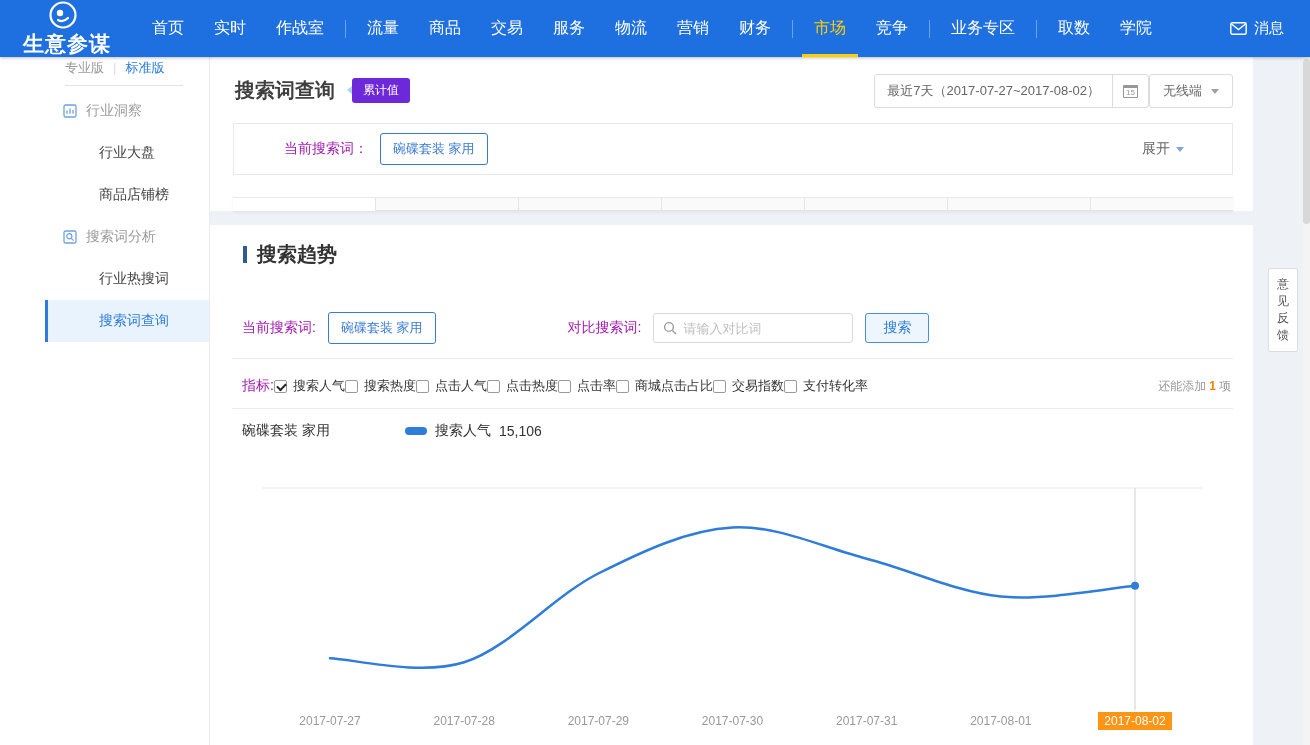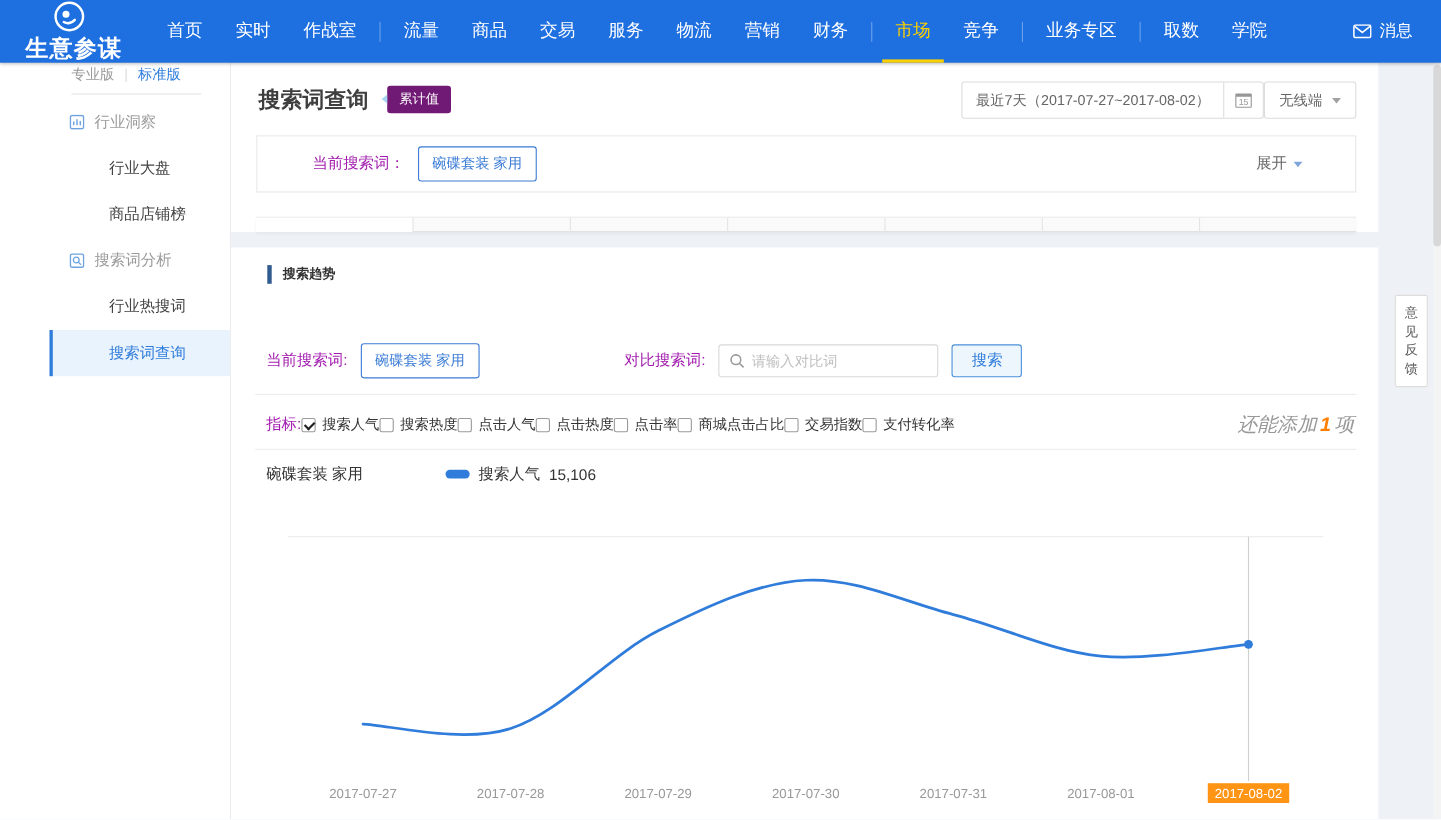--- a/index.html
+++ b/index.html
@@ -37,21 +37,21 @@
   .side-item.child.active { margin-left:45px; padding-left:51px; border-left:3px solid #2f7cdb;
              background:#e9f3fd; color:#2f7cdb; }
   .doc-icon { width:14px; height:14px; display:block; }
 
   
   .main { position:absolute; top:57px; left:210px; right:0; bottom:0; background:#eef1f5; overflow:hidden; }
 
   .header-card { position:absolute; top:0; left:0; width:1043px; height:154px; background:#fff; }
   .title-row { position:relative; height:66px; display:flex; align-items:center; padding-left:25px; }
   .page-title { font-size:20px; color:#3f3f3f; font-weight:bold; }
-  .badge { margin-left:17px; background:#701a75; color:#fff; font-size:12px; padding:4px 11px;
+  .badge { margin-left:17px; background:#6d28d9; color:#fff; font-size:12px; padding:4px 11px;
            border-radius:3px; position:relative; }
   .badge::before { content:""; position:absolute; left:-5px; top:50%; margin-top:-4px;
            border-top:4px solid transparent; border-bottom:4px solid transparent; border-right:5px solid #a6d4f2; }
   .right-controls { position:absolute; right:20px; top:17px; display:flex; height:34px; }
   .date-picker { display:flex; align-items:center; border:1px solid #dcdcdc; border-radius:3px;
            background:#fff; font-size:13px; color:#666; cursor:pointer; }
   .date-text { padding:0 12px; }
   .cal-btn { width:36px; align-self:stretch; border-left:1px solid #dcdcdc; display:flex;
            align-items:center; justify-content:center; }
   .cal { width:15px; height:13px; border:1px solid #979797; border-top-width:3px; border-radius:1px;
@@ -69,40 +69,40 @@
            font-size:14px; cursor:pointer; }
   .expand .chev { border-top-color:#7fa6d9; }
   .tab-strip { position:absolute; left:23px; bottom:0; width:1000px; height:14px;
            border-top:1px solid #e9e9e9; display:flex; box-shadow:0 2px 3px rgba(0,0,0,.05); }
   .tcell { flex:1; border-left:1px solid #e4e4e4; background:#fafafa; border-bottom:1px solid #e2e2e2; }
   .tcell.first { border-left:none; background:#fff; border-bottom:none; }
 
   .trend-card { position:absolute; top:168px; left:0; width:1043px; height:520px; background:#fff; }
   .sec-title-row { display:flex; align-items:center; gap:10px; padding:16px 0 0 33px; }
   .sec-bar { width:4px; height:17px; background:#2f5b8f; }
-  .sec-title { font-size:12px; color:#333; font-weight:bold; }
+  .sec-title { font-size:20px; color:#333; font-weight:bold; }
   .controls-row { position:absolute; top:87px; left:32px; right:22px; height:32px; display:flex; align-items:center; }
   .compare-lbl { margin-left:132px; }
   .search-box { margin-left:12px; width:200px; height:30px; border:1px solid #d9d9d9; border-radius:3px;
            display:flex; align-items:center; padding:0 9px; gap:6px; background:#fff; }
   .search-box input { border:none; outline:none; flex:1; font-size:13px; color:#333; background:transparent;
            font-family:inherit; min-width:0; }
   .search-box input::placeholder { color:#bfbfbf; }
   .search-btn { margin-left:12px; height:30px; padding:0 17px; background:#eef6fd; border:1px solid #4a90d9;
            color:#2f7cdb; font-size:14px; border-radius:3px; cursor:pointer; font-family:inherit; }
   .hdivider { position:absolute; left:22px; right:20px; border-top:1px solid #ececec; }
   .d1 { top:133px; } .d2 { top:183px; }
   .metrics-row { position:absolute; top:147px; left:32px; right:22px; height:28px; display:flex;
            align-items:center; gap:0; }
   .metric { display:flex; align-items:center; gap:6px; font-size:13px; color:#333; cursor:pointer; white-space:nowrap; }
   .cb { width:13px; height:13px; border:1px solid #9a9a9a; border-radius:2px; background:#fff;
            position:relative; display:inline-block; flex:none; }
   .cb.checked::after { content:""; position:absolute; left:2px; top:2px; width:7px; height:4px;
            border-left:2px solid #222; border-bottom:2px solid #222; transform:rotate(-45deg); }
-  .add-more { margin-left:auto; font-size:18px; color:#999; white-space:nowrap;font-style:italic; }
+  .add-more { margin-left:auto; font-size:12px; color:#999; white-space:nowrap; }
   .add-more b { color:#ff8000; margin:0 3px; }
   .legend-row { position:absolute; top:194px; left:32px; height:24px; display:flex; align-items:center;
            font-size:14px; color:#333; }
   .series-name { width:163px; }
   .legend { display:flex; align-items:center; gap:8px; cursor:pointer; }
   .legend-pill { width:22px; height:8px; border-radius:4px; background:#2f7cdb; }
   #trend-svg { position:absolute; left:22px; top:252px; }
 
   .feedback { position:absolute; right:12px; top:211px; width:30px; background:#fff; border:1px solid #ddd;
            border-radius:2px; padding:7px 4px; font-size:12px; color:#555; text-align:center;

